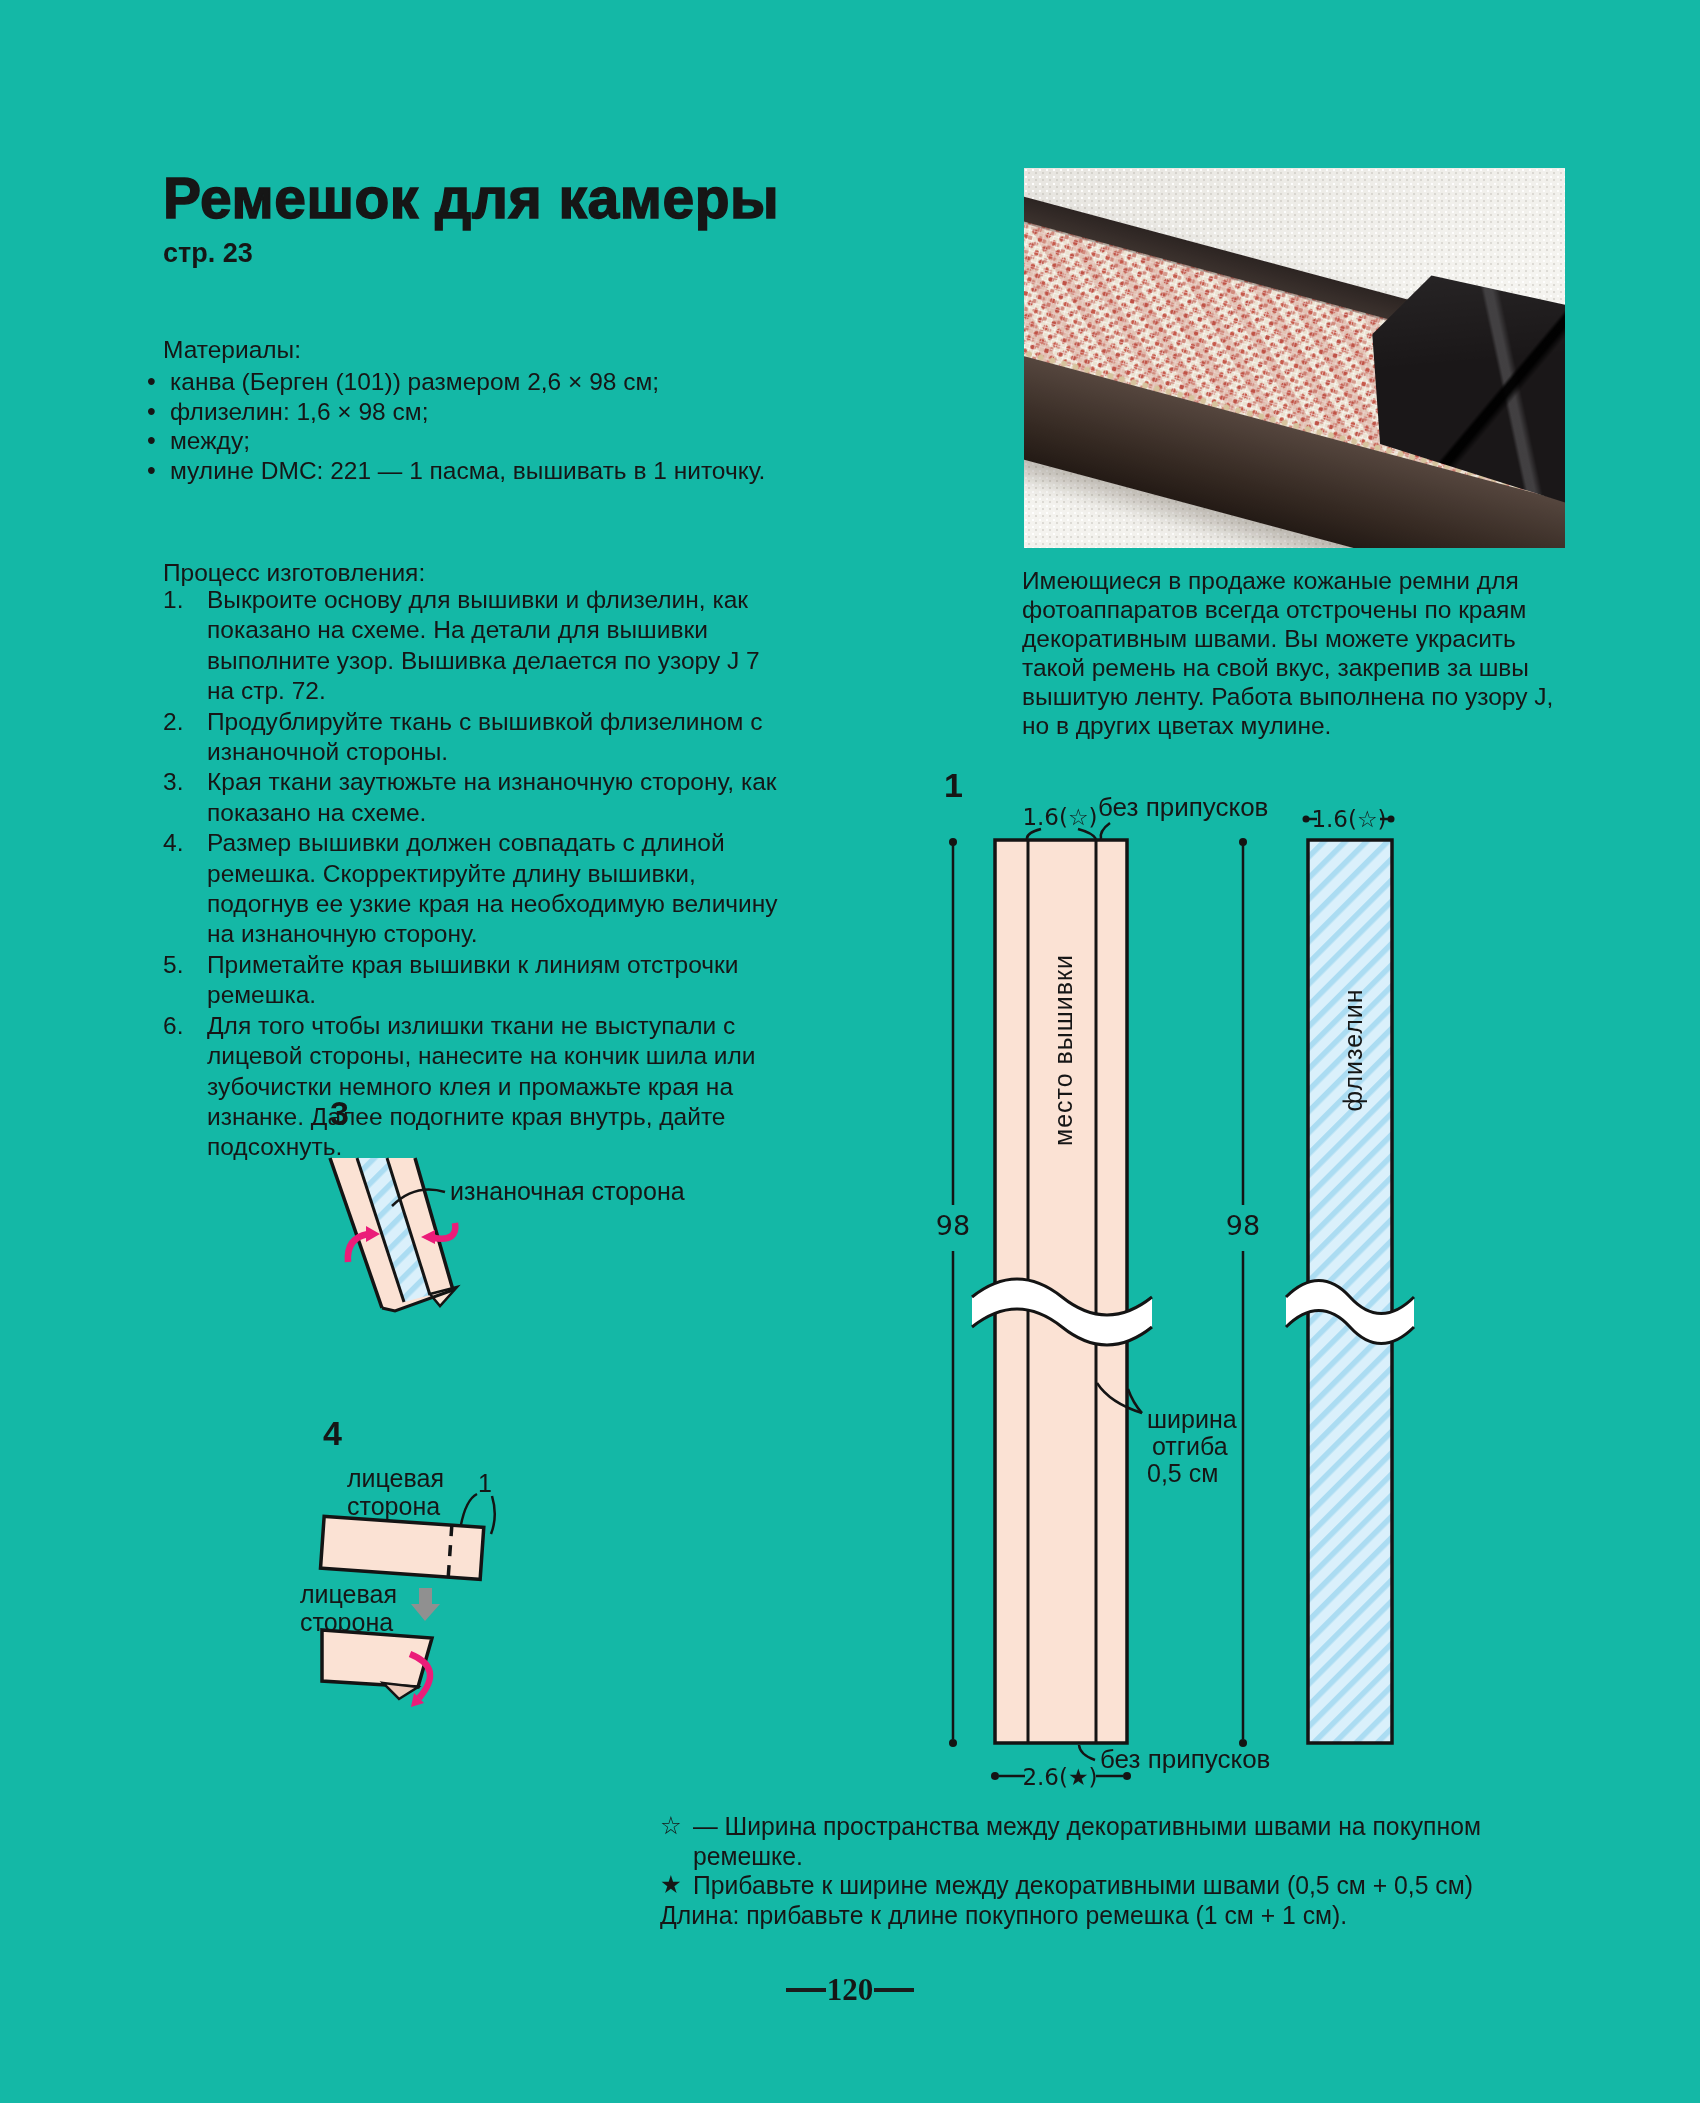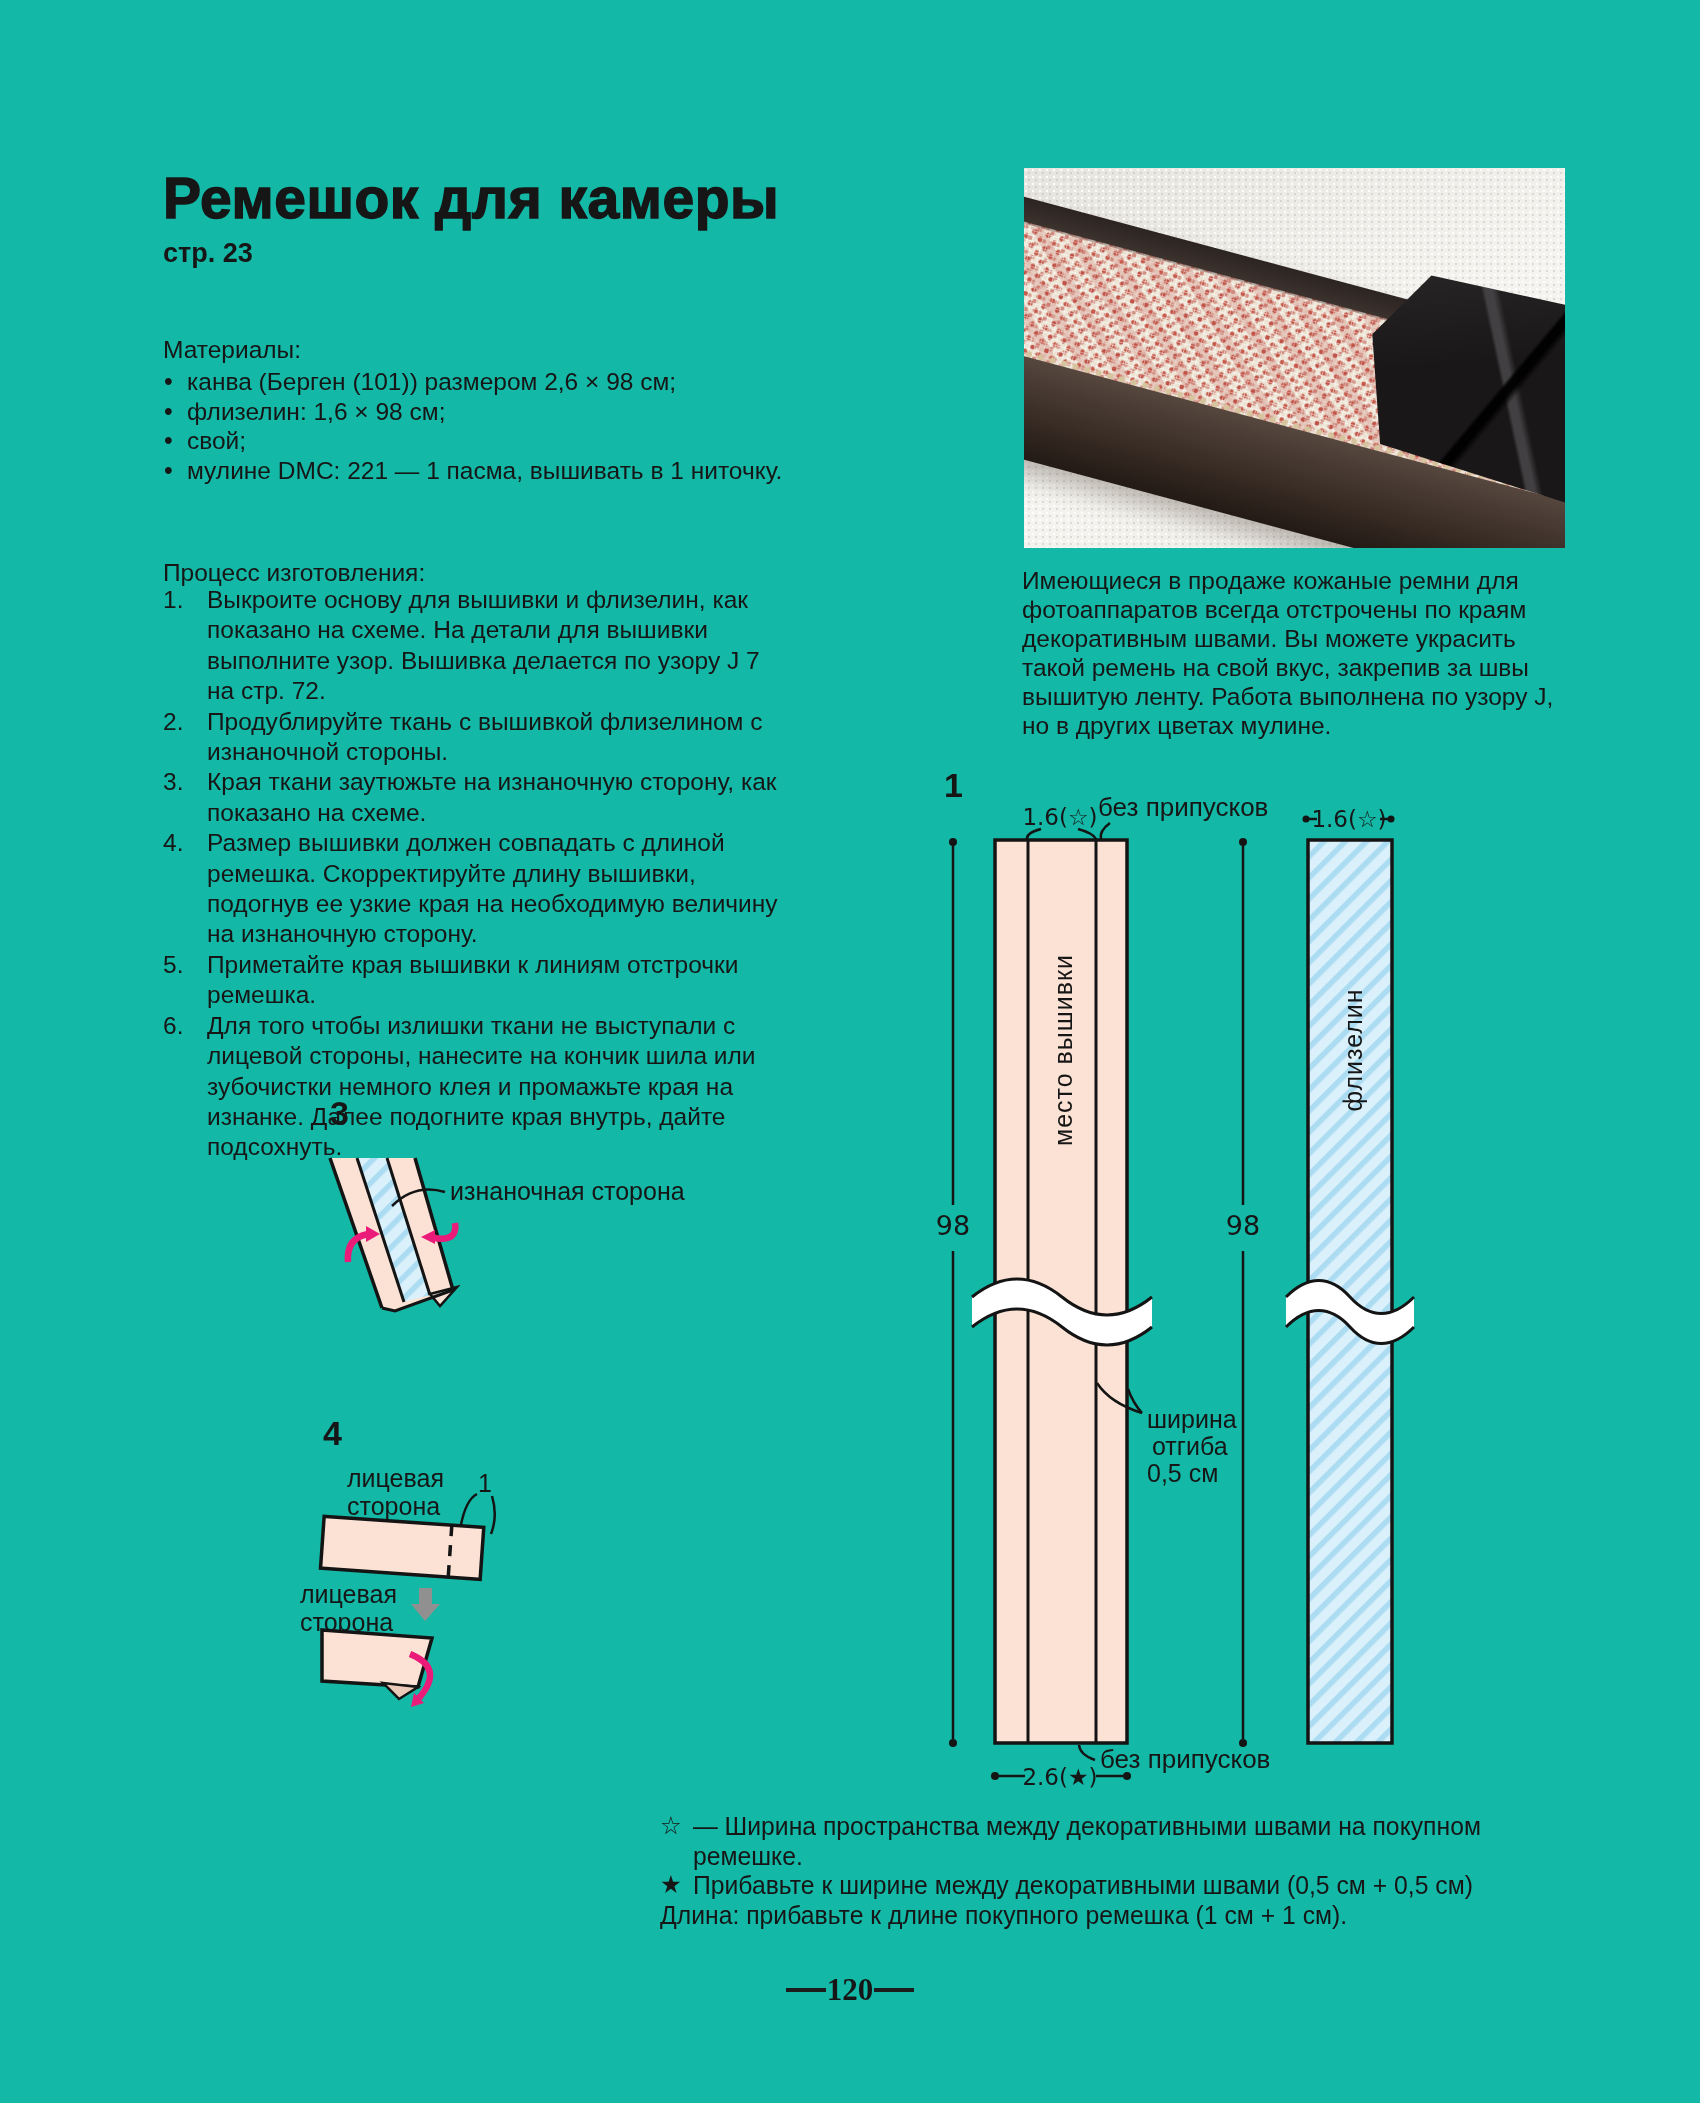--- a/index.html
+++ b/index.html
@@ -5,21 +5,21 @@
   html,body{margin:0;padding:0;background:#888;}
   .page{position:relative;width:1700px;height:2103px;background:#14b8a6;overflow:hidden;
         font-family:"Liberation Sans",sans-serif;color:#161616;}
   .abs{position:absolute;}
 
   .title{left:163px;top:165px;font-size:57px;font-weight:700;letter-spacing:.5px;
          -webkit-text-stroke:1.4px #161616;white-space:nowrap;}
   .pageref{left:163px;top:238px;font-size:27px;font-weight:700;}
   .sizes{left:163px;top:276px;font-size:24.5px;}
   .mat-head{left:163px;top:336px;font-size:24.5px;}
-  ul.materials{left:163px;top:367px;width:680px;margin:0;padding:0;list-style:none;
+  ul.materials{left:146px;top:367px;width:680px;margin:0;padding:0;list-style:none;
                font-size:24.5px;line-height:29.5px;}
   ul.materials li{position:relative;padding-left:24px;}
   ul.materials li::before{content:"•";position:absolute;left:1px;top:0;font-size:25px;}
   .proc-head{left:163px;top:559px;font-size:24.5px;}
   ol.steps{left:163px;top:585px;width:618px;margin:0;padding:0;list-style:none;
            font-size:24.5px;line-height:30.4px;counter-reset:s;}
   ol.steps li{position:relative;padding-left:44px;counter-increment:s;}
   ol.steps li::before{content:counter(s) ".";position:absolute;left:0;top:0;}
 
   
@@ -77,21 +77,21 @@
 
 <div class="page">
 
   <h1 class="abs title" style="margin:0;">Ремешок для камеры</h1>
   <div class="abs pageref">стр. 23</div>
 
   <div class="abs mat-head">Материалы:</div>
   <ul class="abs materials">
     <li>канва (Берген (101)) размером 2,6 × 98 см;</li>
     <li>флизелин: 1,6 × 98 см;</li>
-    <li>свой;</li>
+    <li>между;</li>
     <li>мулине DMC: 221 — 1 пасма, вышивать в 1 ниточку.</li>
   </ul>
 
   <div class="abs proc-head">Процесс изготовления:</div>
   <ol class="abs steps">
     <li>Выкроите основу для вышивки и флизелин, как показано на схеме. На детали для вышивки выполните узор. Вышивка делается по узору J 7 на стр. 72.</li>
     <li>Продублируйте ткань с вышивкой флизелином с изнаночной стороны.</li>
     <li>Края ткани заутюжьте на изнаночную сторону, как показано на схеме.</li>
     <li>Размер вышивки должен совпадать с длиной ремешка. Скорректируйте длину вышивки, подогнув ее узкие края на необходимую величину на изнаночную сторону.</li>
     <li>Приметайте края вышивки к линиям отстрочки ремешка.</li>

